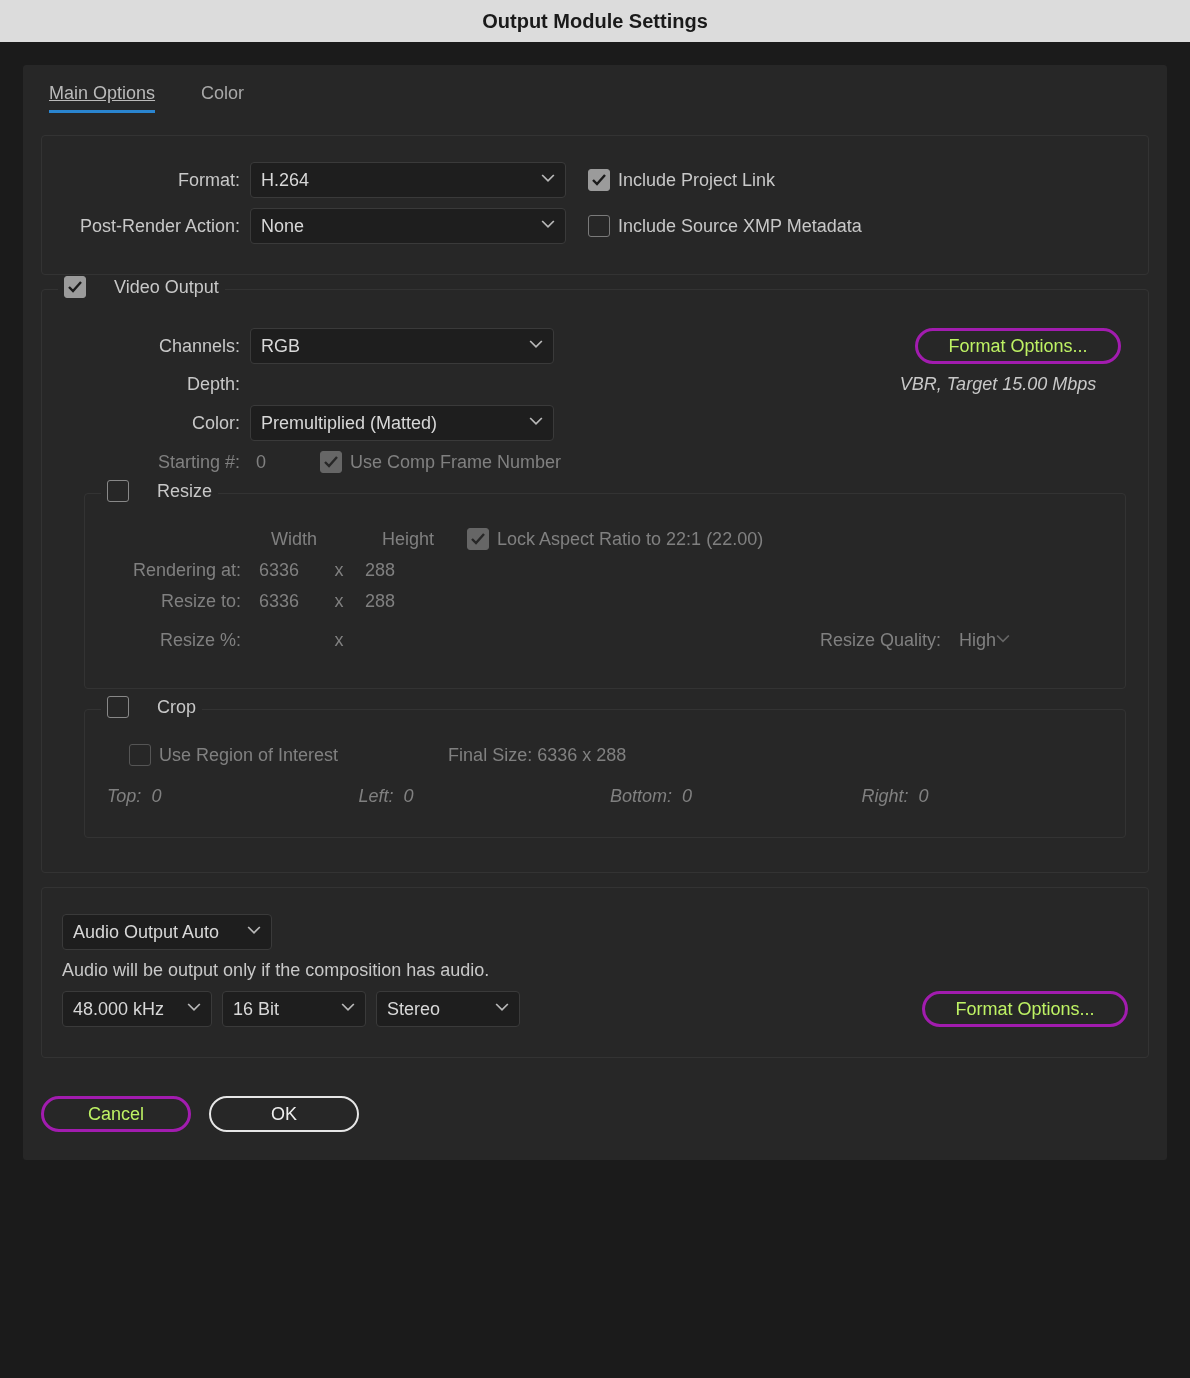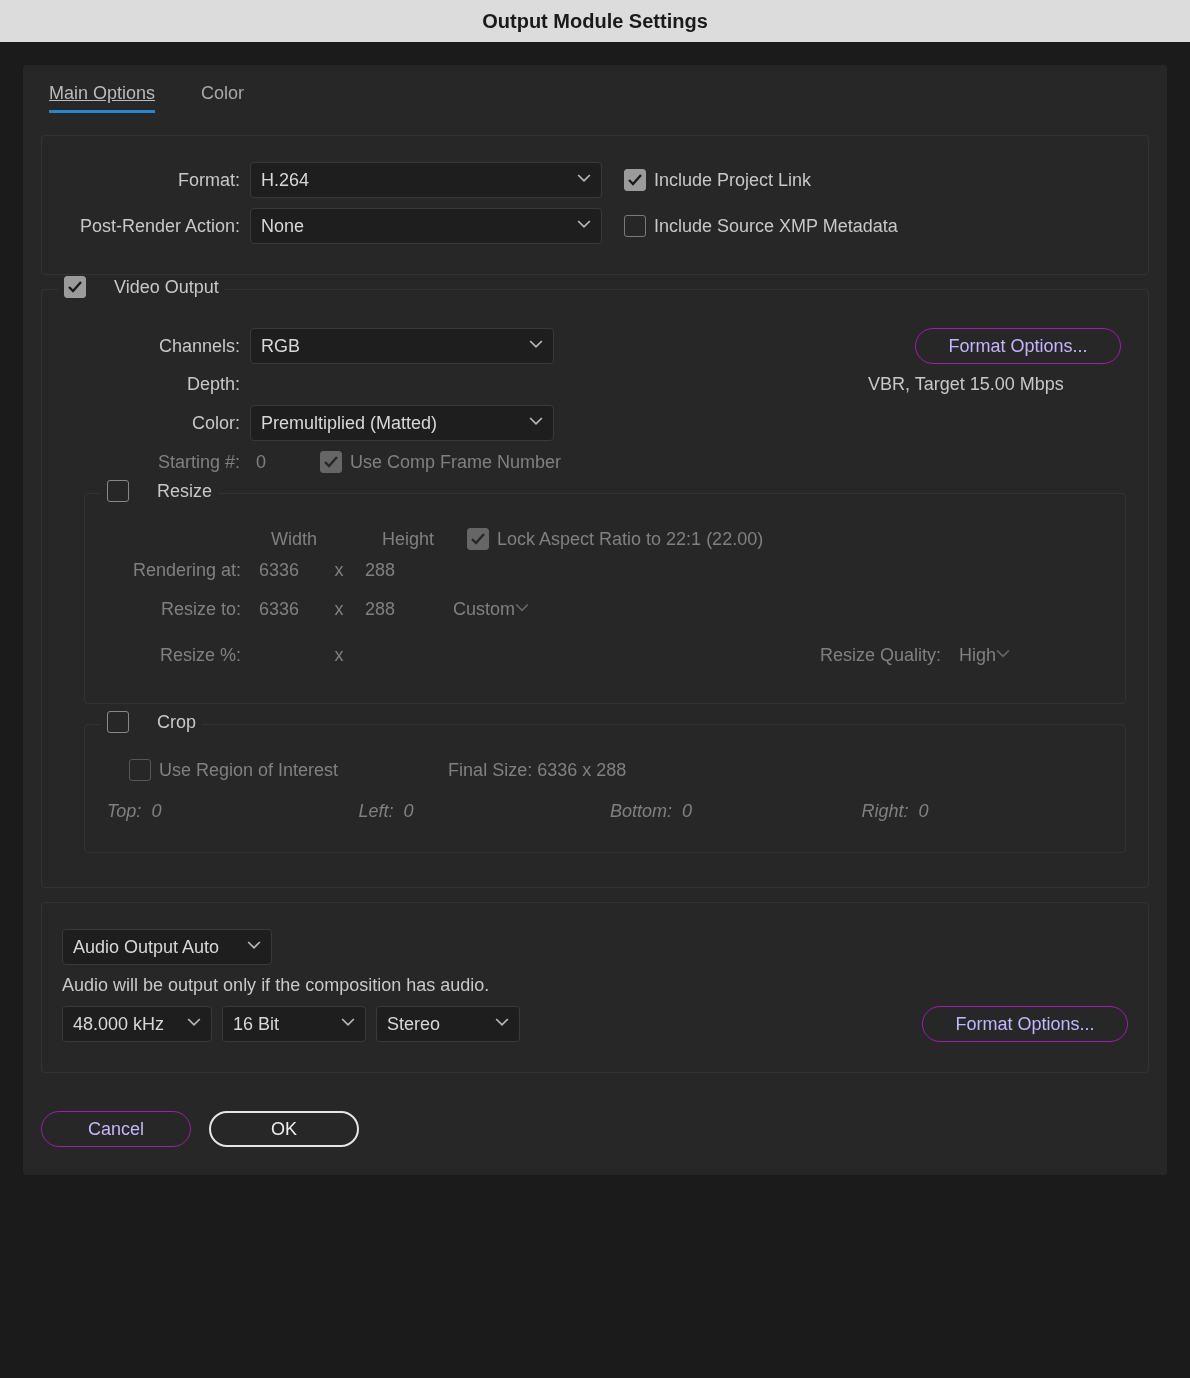--- a/index.html
+++ b/index.html
@@ -9,28 +9,28 @@
   .panel { border:1px solid #1b1b1b; background:#272727; border-radius:4px; padding:10px 18px 28px 18px; }
   .tabs { display:flex; gap:46px; padding:4px 8px 22px 8px; }
   .tab { color:#a8a8a8; padding:4px 0 6px 0; cursor:pointer; }
   .tab.active { color:#bababa; border-bottom:3px solid #2a85d0;text-decoration:underline; }
   .section { border:1px solid #333; border-radius:4px; padding:16px 20px 20px 20px; margin-bottom:14px; position:relative; }
   .row { display:flex; align-items:center; margin:10px 0; }
   .lbl { width:188px; text-align:right; padding-right:10px; color:#c8c8c8; }
   .select { background:#1e1e1e; border:1px solid #3a3a3a; height:36px; border-radius:4px; display:flex; align-items:center; padding:0 10px; position:relative; cursor:pointer; color:#d8d8d8; }
   .select .chev { position:absolute; right:10px; top:50%; transform:translateY(-50%); }
   .chev svg { width:14px; height:14px; }
-  .w330{width:352px} .w300{width:304px} .w210{width:210px} .w150{width:150px} .w140{width:144px}
+  .w330{width:316px} .w300{width:304px} .w210{width:210px} .w150{width:150px} .w140{width:144px}
   .cbx { width:22px; height:22px; border:1px solid #7a7a7a; border-radius:3px; display:inline-flex; align-items:center; justify-content:center; margin-right:8px; cursor:pointer; flex:none; }
   .cbx.checked { background:#9b9b9b; border-color:#9b9b9b; }
   .cbx.checked svg { width:16px; height:16px; }
   .cbx-lbl { color:#c8c8c8; }
   .checkpair { display:flex; align-items:center; }
   .section-legend { position:absolute; top:-14px; left:16px; background:#272727; padding:0 6px; display:flex; align-items:center;gap:20px; }
-  .btn { background:transparent; border:1px solid #a21caf; color:#c4b5fd; border-radius:18px; height:36px; padding:0 26px; display:inline-flex; align-items:center; justify-content:center; cursor:pointer; }
+  .btn { background:transparent; border:3px solid #a21caf; color:#bef264; border-radius:18px; height:36px; padding:0 26px; display:inline-flex; align-items:center; justify-content:center; cursor:pointer; }
   .btn.primary { border:2px solid #e6e6e6; color:#eee; font-weight:500; }
   .muted { color:#808080; }
   .muted .lbl, .muted .cbx-lbl, .muted .select, .muted span { color:#808080; }
   .muted .cbx{ border-color:#555; }
   .muted .cbx.checked{ background:#666; border-color:#666; }
   .gridlabel { width:90px; text-align:center; display:inline-block; color:inherit; }
   .footer { display:flex; justify-content:flex-start; gap:18px; padding:24px 10px 0 0; }
   .subsection { border:1px solid #333; border-radius:4px; margin:20px 2px 14px 22px; padding:24px 16px 20px 16px; position:relative; }
   .indent-lbl { width:148px; text-align:right; padding-right:8px; display:inline-block; }
   .valcell { width:78px; text-align:left; display:inline-block; }
@@ -107,21 +107,21 @@
               </svg></span>
       </div>
       <div style="flex:1"></div>
       <div style="width:220px; text-align:center;">
         <div class="btn" style="width:206px">Format Options...</div>
       </div>
     </div>
     <div class="row">
       <div class="lbl">Depth:</div>
       <div style="flex:1"></div>
-      <div style="width:260px; text-align:left;">VBR, Target 15.00 Mbps</div>
+      <div style="width:260px; text-align:center;font-style:italic;">VBR, Target 15.00 Mbps</div>
     </div>
     <div class="row">
       <div class="lbl">Color:</div>
       <div class="select w300">
         <span>Premultiplied (Matted)</span>
         <span class="chev"><svg viewBox="0 0 12 12">
                 <path d="M1 3 L6 8 L11 3" stroke="#b8b8b8" stroke-width="1.5" fill="none"></path>
               </svg></span>
       </div>
     </div>
@@ -163,26 +163,20 @@
         <span class="valcell" style="padding-left:10px">6336</span>
         <span class="x">x</span>
         <span class="valcell" style="padding-left:14px">288</span>
       </div>
       <div class="row">
         <span class="indent-lbl">Resize to:</span>
         <span class="valcell" style="padding-left:10px">6336</span>
         <span class="x">x</span>
         <span class="valcell" style="padding-left:14px">288</span>
         <div style="width:14px"></div>
-        <div class="fakeselect">
-          <span>Custom</span>
-          <span class="chev"><svg viewBox="0 0 12 12">
-                  <path d="M1 3 L6 8 L11 3" stroke="#666" stroke-width="1.5" fill="none"></path>
-                </svg></span>
-        </div>
       </div>
       <div class="row">
         <span class="indent-lbl">Resize %:</span>
         <span class="valcell"></span>
         <span class="x">x</span>
         <span class="valcell"></span>
         <div style="flex:1"></div>
         <span style="padding-right:8px">Resize Quality:</span>
         <div class="fakeselect" style="width:160px">
           <span>High</span>

